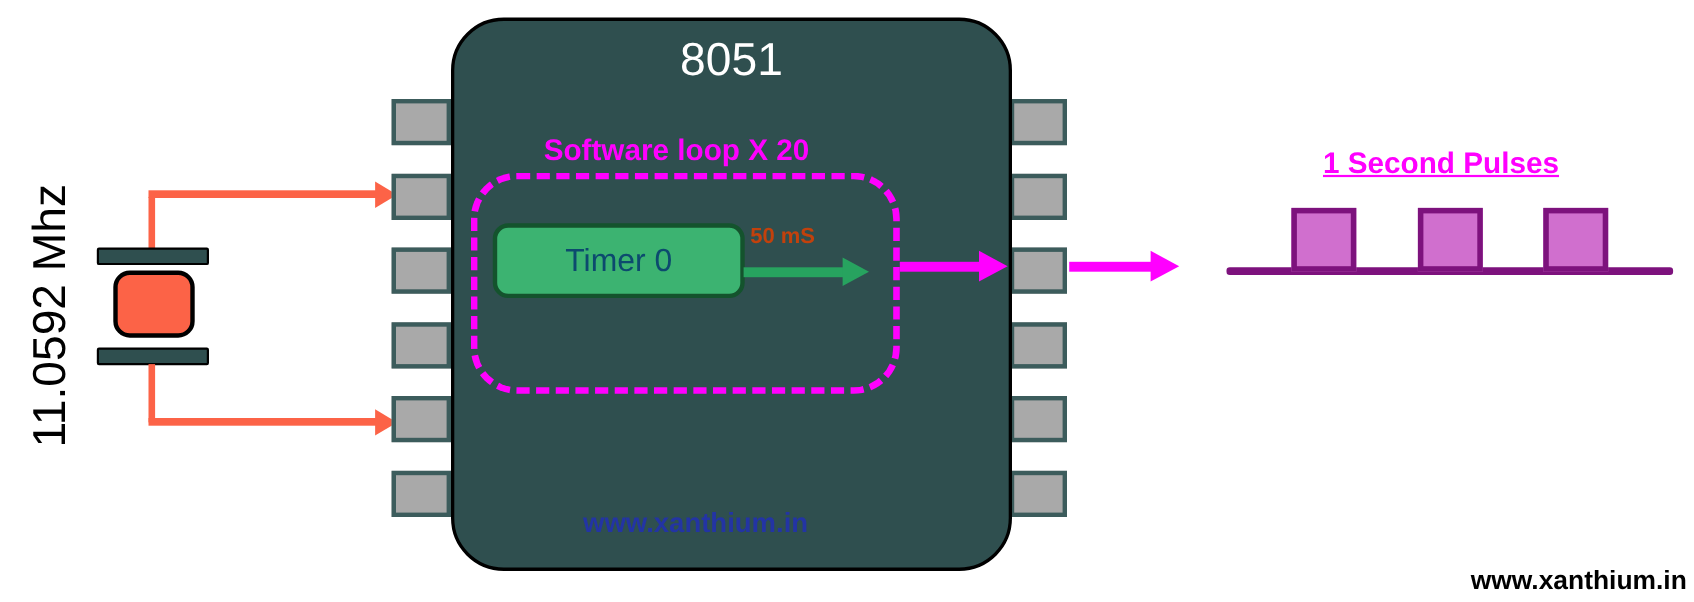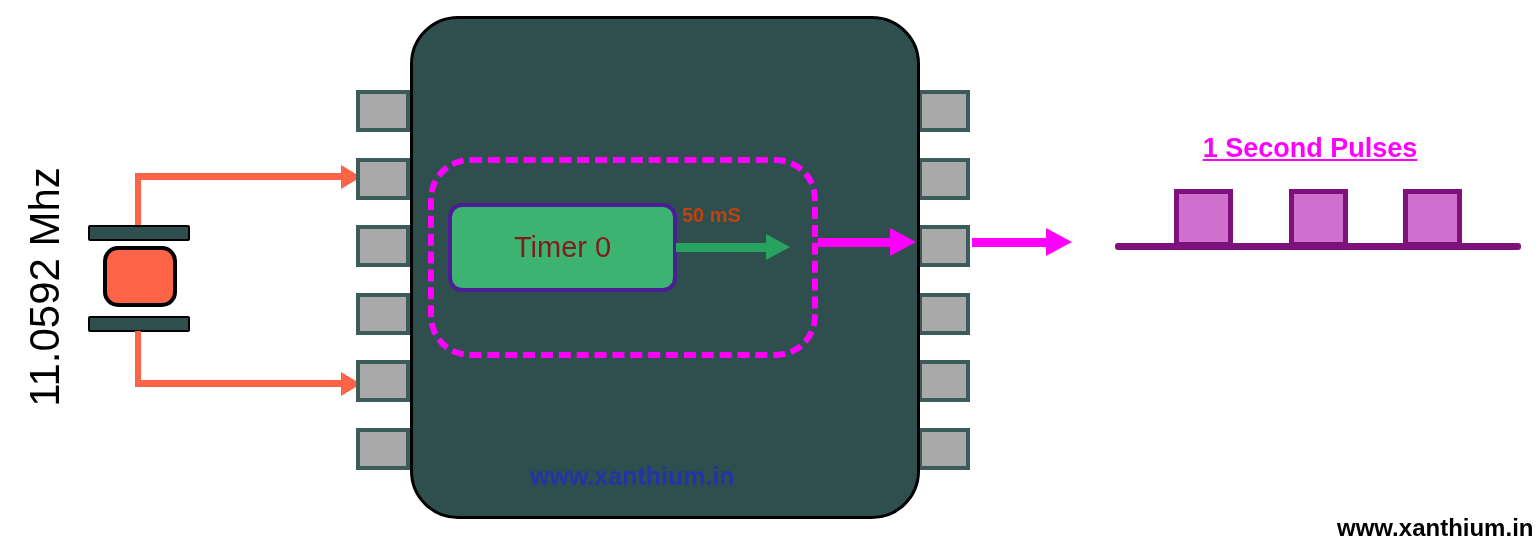--- a/index.html
+++ b/index.html
@@ -55,24 +55,24 @@
   }
   .loop-label {
     position:absolute; left:430px; top:121px; width:370px; text-align:center;
     color:#ff00ff; font-size:27px; font-weight:bold; z-index:3;
   }
   .loop-box {
     position:absolute; left:428px; top:157px; width:390px; height:201px;
     border:6px dashed #ff00ff; border-radius:42px; box-sizing:border-box; z-index:3;
   }
   .timer-box {
-    position:absolute; left:448px; top:203px; width:229px; height:89px;
-    background:#3cb371; border:4px solid #4c1d95; border-radius:14px; box-sizing:border-box;
+    position:absolute; left:448px; top:203px; width:229px; height:68px;
+    background:#3cb371; border:4px solid #14532d; border-radius:14px; box-sizing:border-box;
     display:flex; align-items:center; justify-content:center;
-    color:#7f1d1d; font-size:29px; z-index:4;
+    color:#0c4a6e; font-size:29px; z-index:4;
   }
   .interval-label {
     position:absolute; left:682px; top:194px; color:#c2410c;
     font-size:20px; font-weight:bold; z-index:4;margin-top:10px;
   }
   .garrow-line { position:absolute; left:676px; top:243px; width:92px; height:9px; background:#27a35f; z-index:4; }
   .garrow-head { position:absolute; left:766px; top:234px; width:0; height:0;
     border-top:13px solid transparent; border-bottom:13px solid transparent;
     border-left:24px solid #27a35f; z-index:4; }
   .marrow-line { position:absolute; background:#ff00ff; height:9px; z-index:4; }
@@ -141,20 +141,22 @@
   <div class="pin-col right">
       <div class="pin"></div>
       <div class="pin"></div>
       <div class="pin"></div>
       <div class="pin"></div>
       <div class="pin"></div>
       <div class="pin"></div>
     </div>
 
   <div class="chip"></div>
+  <div class="chip-title">8051</div>
+  <div class="loop-label">Software loop X 20</div>
   <div class="loop-box"></div>
   <div class="timer-box">Timer 0</div>
   <div class="interval-label">50 mS</div>
   <div class="garrow-line"></div>
   <div class="garrow-head"></div>
   <div class="marrow-line inside"></div>
   <div class="marrow-head inside"></div>
   <div class="chip-watermark">www.xanthium.in</div>
 
   <div class="marrow-line outside"></div>

